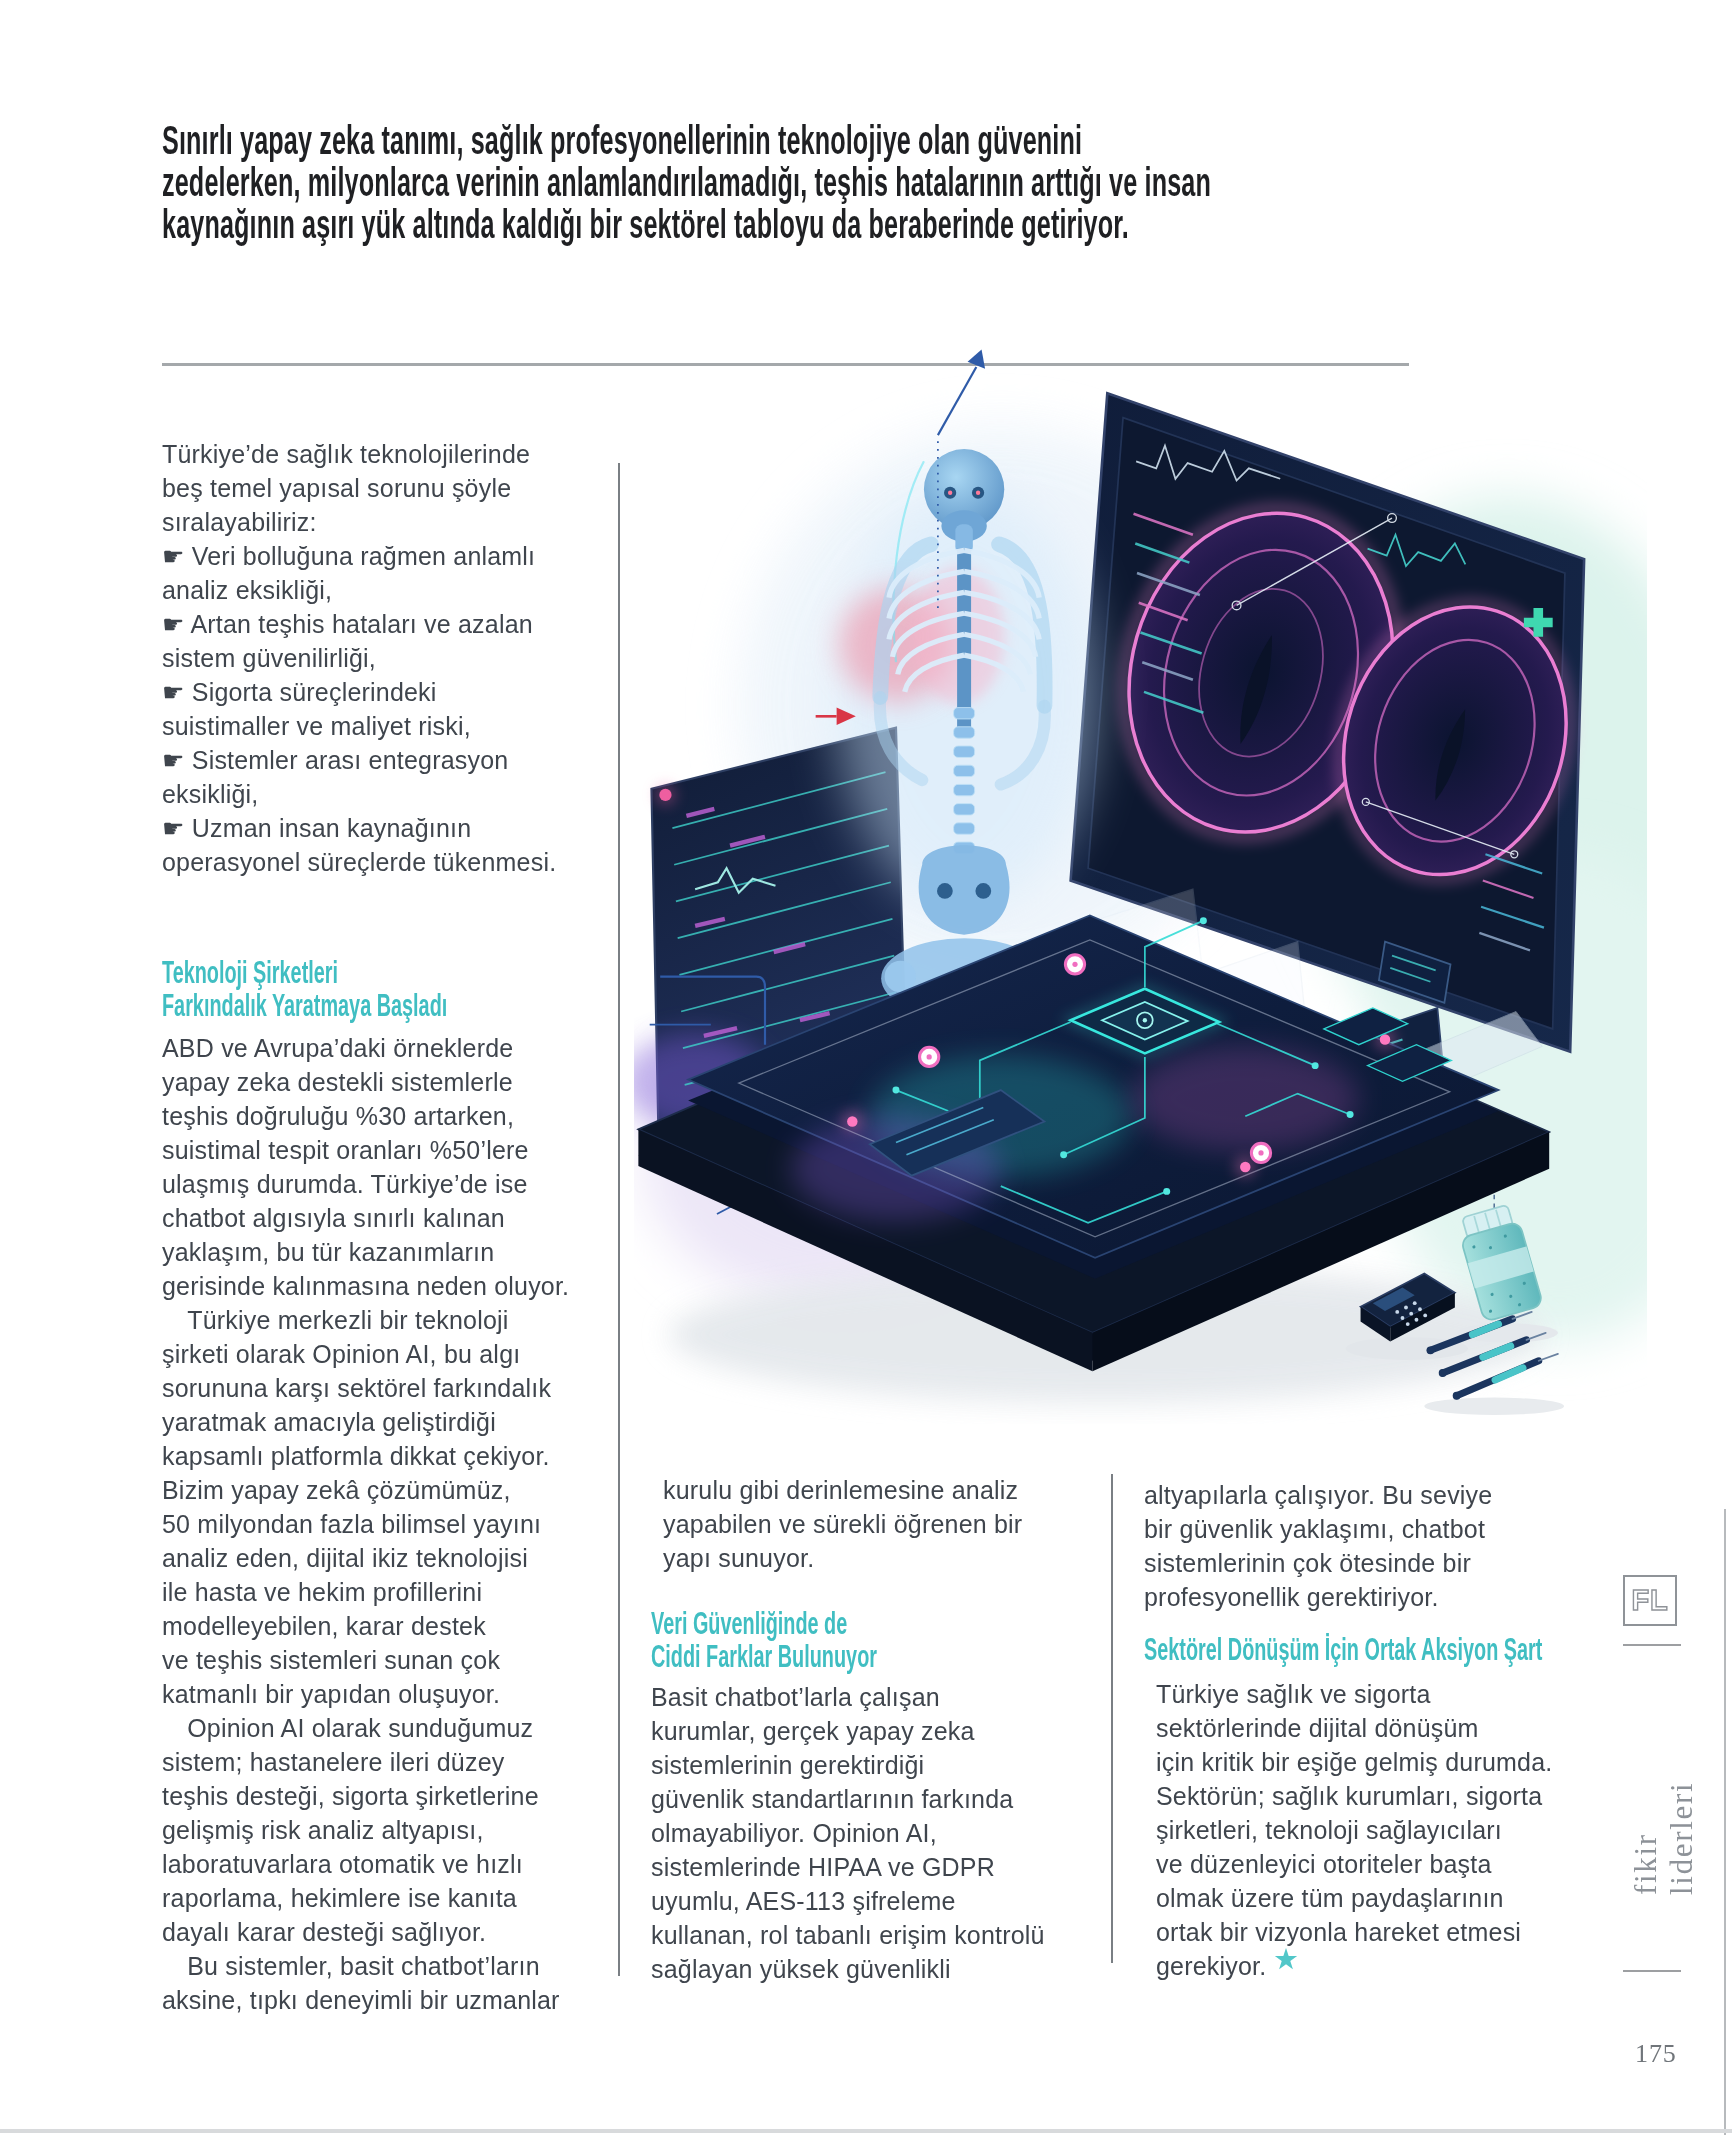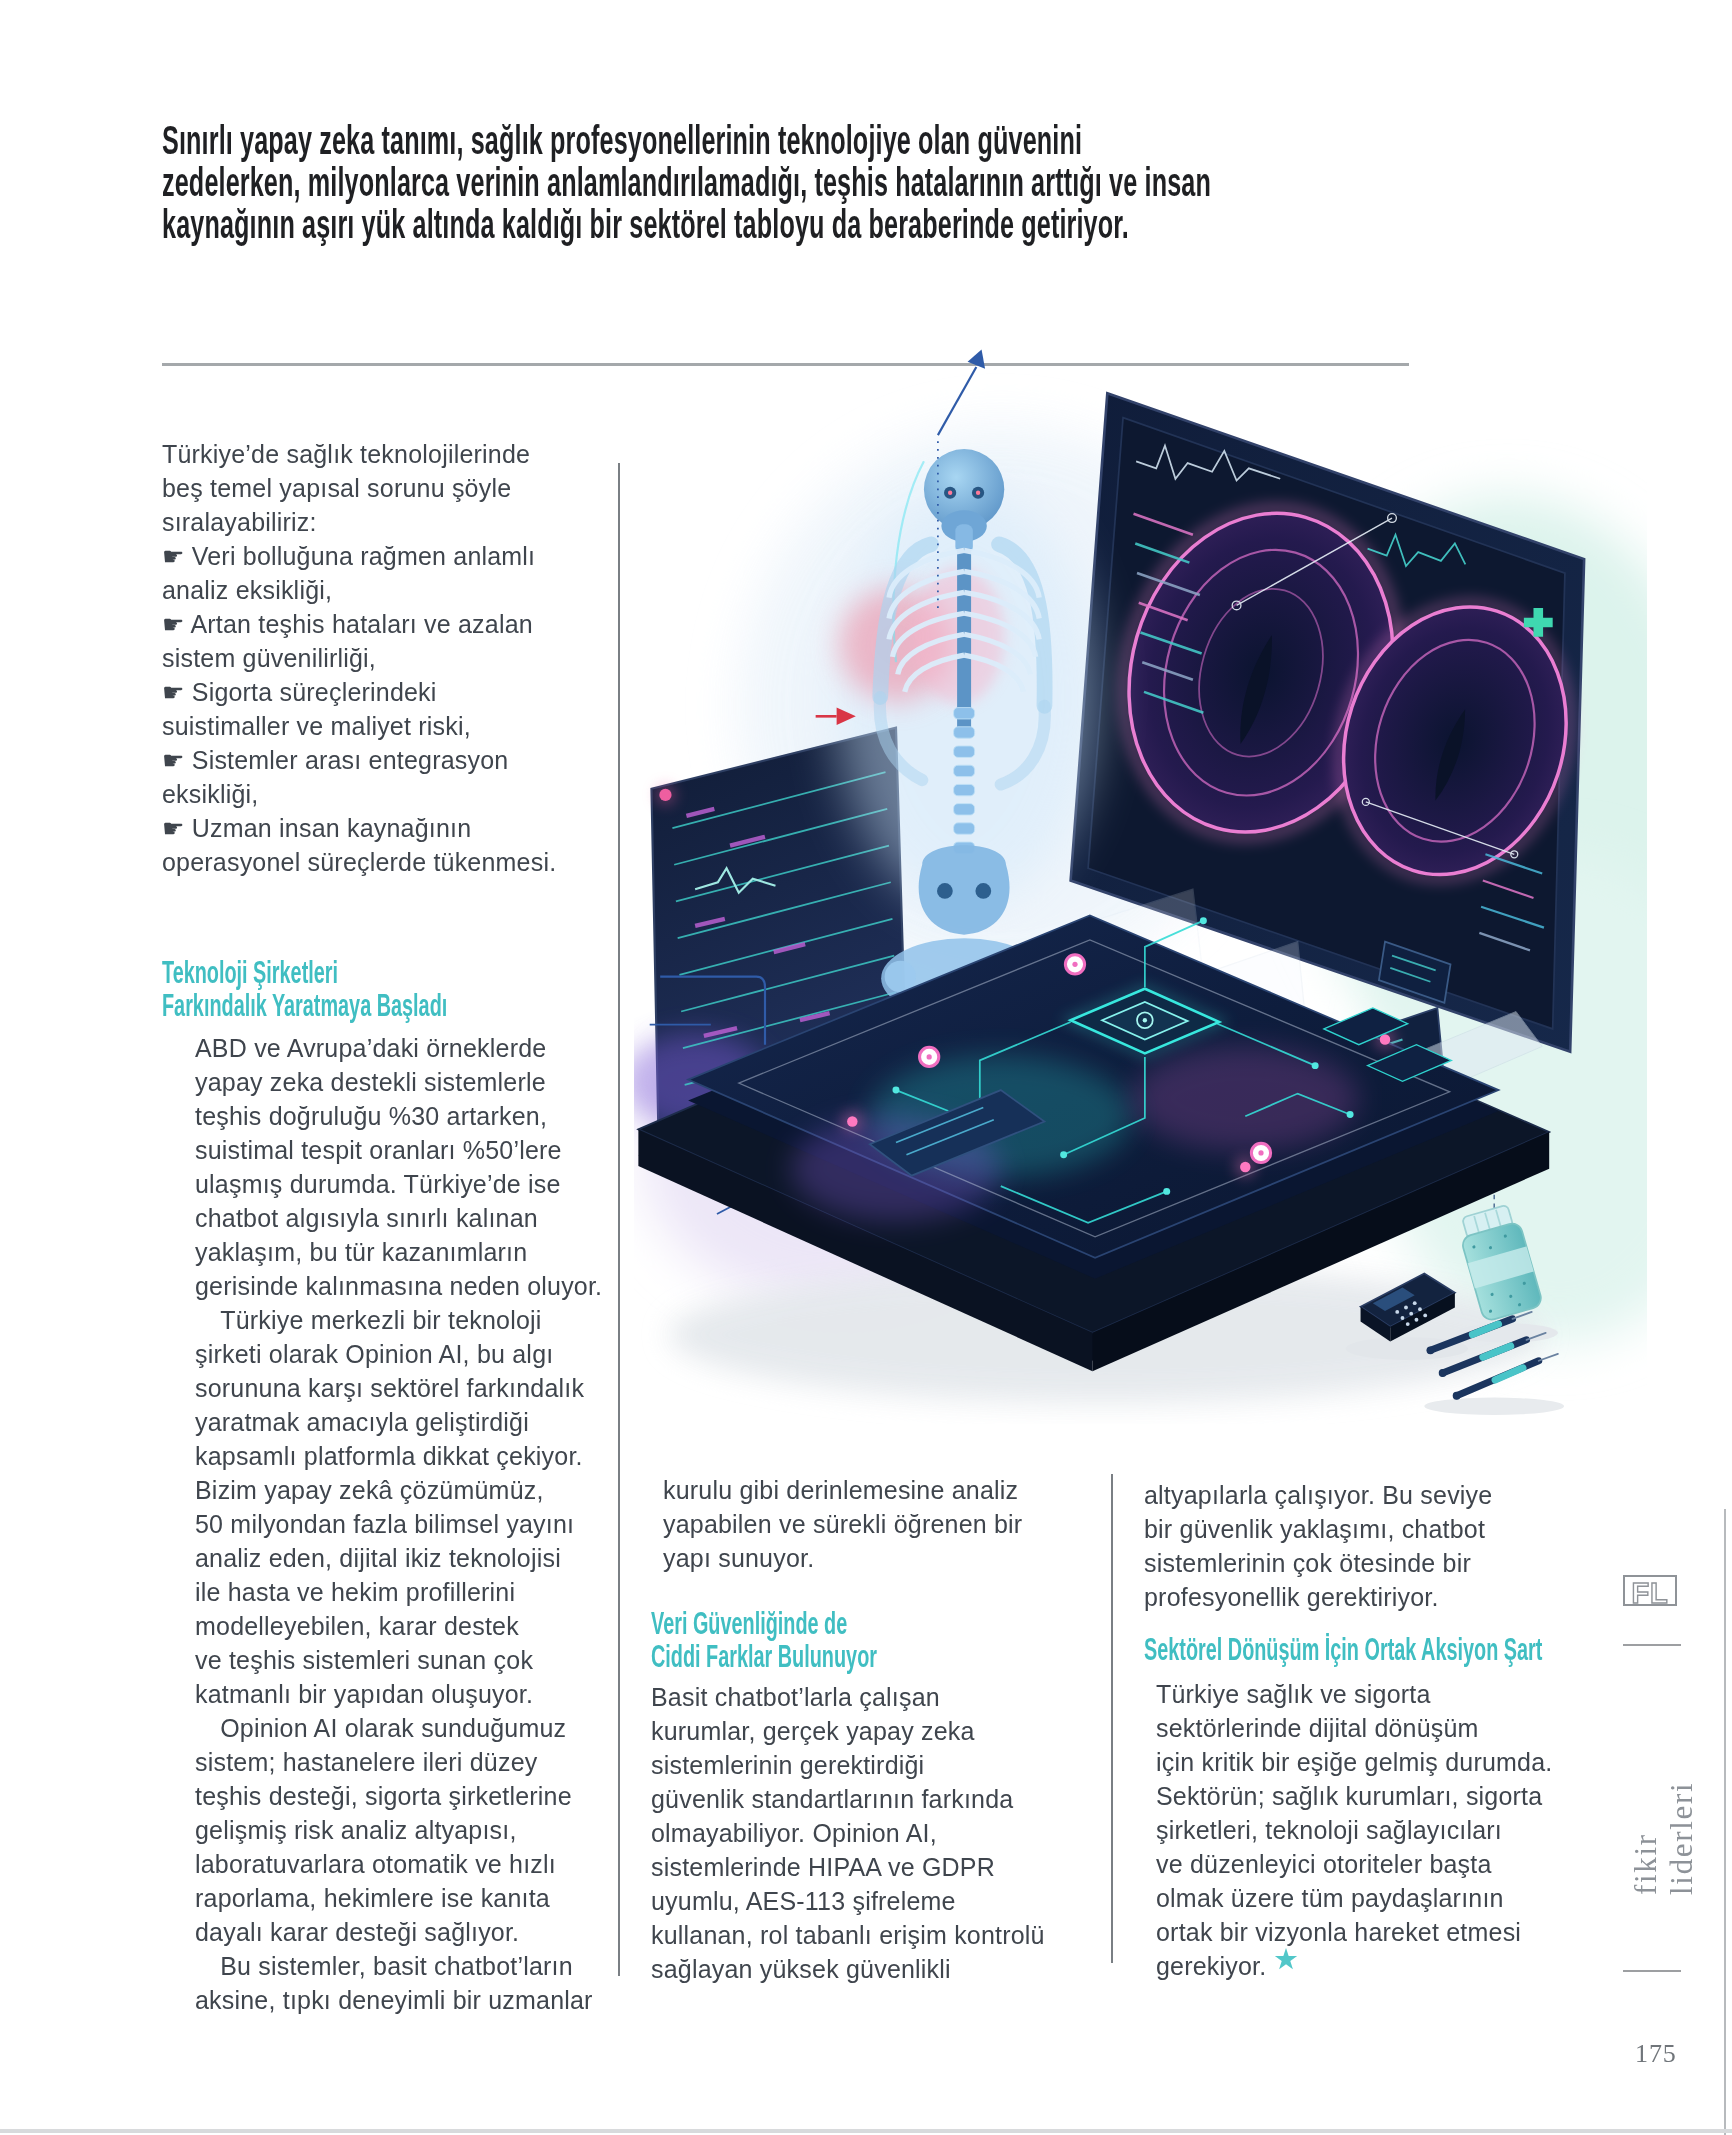--- a/index.html
+++ b/index.html
@@ -10,22 +10,22 @@
   .rule-top{position:absolute;left:162px;top:363px;width:1247px;height:2.6px;background:#a4a8ab;}
   .vline{position:absolute;width:1.7px;background:#7a7f84;}
   .v1{left:618px;top:463px;height:1513px;}
   .v2{left:1111px;top:1474px;height:489px;}
   .body{position:absolute;font-size:25px;color:#3f454d;white-space:pre;letter-spacing:0.2px;}
   .lh1{line-height:34px;}
   .lh2{line-height:34px;}
   .sec{position:absolute;font-size:32px;line-height:33px;font-weight:700;color:#40bec2;white-space:pre;
        letter-spacing:0;transform:scaleX(.62);transform-origin:left top;}
   .star{position:absolute;left:1273px;top:1942px;font-size:29px;color:#52c7c9;}
-  .fl-box{position:absolute;left:1623px;top:1575px;width:54px;height:31px;border:2.6px solid #8f9398;
-          display:flex;align-items:flex-start;justify-content:center;box-sizing:border-box;}
+  .fl-box{position:absolute;left:1623px;top:1575px;width:54px;height:51px;border:2.6px solid #8f9398;
+          display:flex;align-items:center;justify-content:center;box-sizing:border-box;}
   .fl-text{font-weight:700;font-size:29px;letter-spacing:0.9px;color:transparent;
            -webkit-text-stroke:1.4px #8f9398;font-family:"Liberation Sans",sans-serif;}
   @supports not (-webkit-text-stroke: 1px #000) {.fl-text{color:#8f9398;}}
   .side-line{position:absolute;left:1623px;width:58px;height:1.7px;background:#9d9fa2;}
   .sl1{top:1644px;} .sl2{top:1970px;}
   .vtext{position:absolute;left:1628px;top:1712px;height:183px;writing-mode:vertical-rl;
          transform:rotate(180deg);font-family:"Liberation Serif","DejaVu Serif",serif;
          font-size:31px;color:#8d9298;letter-spacing:1.7px;}
   .pagenum{position:absolute;left:1635px;top:2039px;font-family:"Liberation Serif","DejaVu Serif",serif;
            font-size:26px;color:#70757a;letter-spacing:0.9px;}
@@ -54,21 +54,21 @@
 ☛ Artan teşhis hataları ve azalan
 sistem güvenilirliği,
 ☛ Sigorta süreçlerindeki
 suistimaller ve maliyet riski,
 ☛ Sistemler arası entegrasyon
 eksikliği,
 ☛ Uzman insan kaynağının
 operasyonel süreçlerde tükenmesi.</div>
   <div class="sec" style="left:162px;top:956px;">Teknoloji Şirketleri
 Farkındalık Yaratmaya Başladı</div>
-  <div class="body lh1" style="left:162px;top:1031px;margin-left:33px;">ABD ve Avrupa’daki örneklerde
+  <div class="body lh1" style="left:162px;top:1031px;">ABD ve Avrupa’daki örneklerde
 yapay zeka destekli sistemlerle
 teşhis doğruluğu %30 artarken,
 suistimal tespit oranları %50’lere
 ulaşmış durumda. Türkiye’de ise
 chatbot algısıyla sınırlı kalınan
 yaklaşım, bu tür kazanımların
 gerisinde kalınmasına neden oluyor.
  Türkiye merkezli bir teknoloji
 şirketi olarak Opinion AI, bu algı
 sorununa karşı sektörel farkındalık

